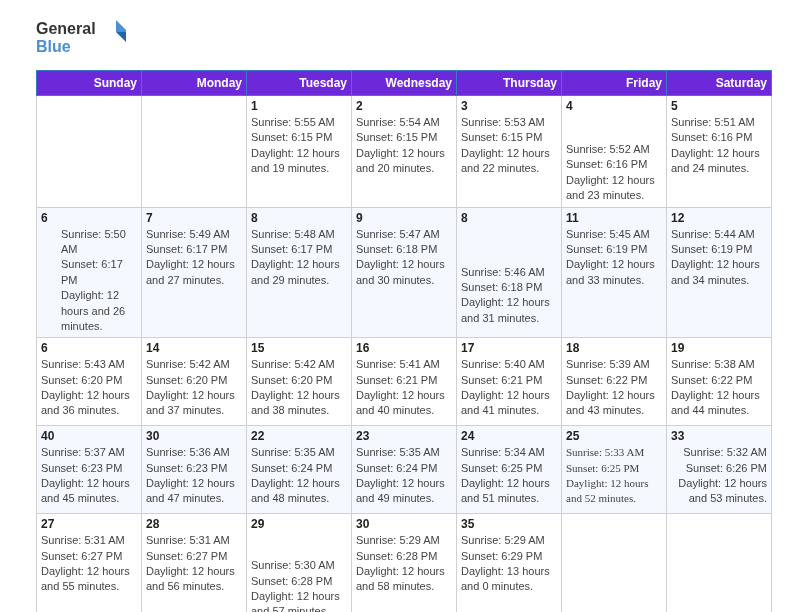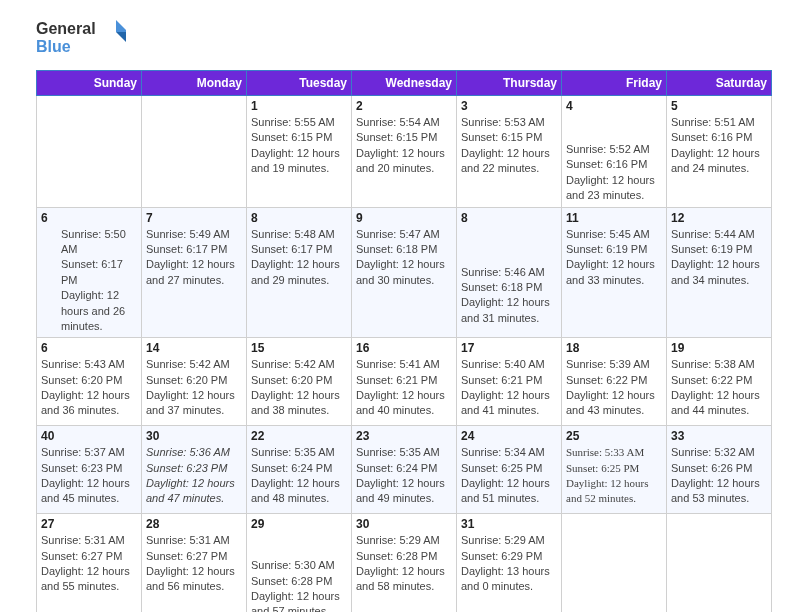--- a/index.html
+++ b/index.html
@@ -237,21 +237,21 @@
         </tr>
         <tr>
           <td>
             <div class="day-num">40</div>
             <div class="day-info" style="white-space: pre-line;">Sunrise: 5:37 AM
 Sunset: 6:23 PM
 Daylight: 12 hours and 45 minutes.</div>
           </td>
           <td>
             <div class="day-num">30</div>
-            <div class="day-info" style="white-space: pre-line; font-style: italic;">Sunrise: 5:36 AM
+            <div class="day-info" style="white-space: pre-line;">Sunrise: 5:36 AM
 Sunset: 6:23 PM
 Daylight: 12 hours and 47 minutes.</div>
           </td>
           <td>
             <div class="day-num">22</div>
             <div class="day-info" style="white-space: pre-line;">Sunrise: 5:35 AM
 Sunset: 6:24 PM
 Daylight: 12 hours and 48 minutes.</div>
           </td>
           <td>
@@ -267,21 +267,21 @@
 Daylight: 12 hours and 51 minutes.</div>
           </td>
           <td>
             <div class="day-num">25</div>
             <div class="day-info" style="white-space: pre-line; font-family: Liberation Serif, serif;">Sunrise: 5:33 AM
 Sunset: 6:25 PM
 Daylight: 12 hours and 52 minutes.</div>
           </td>
           <td>
             <div class="day-num">33</div>
-            <div class="day-info" style="white-space: pre-line;">Sunrise: 5:32 AM
+            <div class="day-info" style="white-space: pre-line; text-align: right;">Sunrise: 5:32 AM
 Sunset: 6:26 PM
 Daylight: 12 hours and 53 minutes.</div>
           </td>
         </tr>
         <tr>
           <td>
             <div class="day-num">27</div>
             <div class="day-info" style="white-space: pre-line;">Sunrise: 5:31 AM
 Sunset: 6:27 PM
 Daylight: 12 hours and 55 minutes.</div>
@@ -298,21 +298,21 @@
 Sunset: 6:28 PM
 Daylight: 12 hours and 57 minutes.</div>
           </td>
           <td>
             <div class="day-num">30</div>
             <div class="day-info" style="white-space: pre-line;">Sunrise: 5:29 AM
 Sunset: 6:28 PM
 Daylight: 12 hours and 58 minutes.</div>
           </td>
           <td>
-            <div class="day-num">31</div>
+            <div class="day-num">35</div>
             <div class="day-info" style="white-space: pre-line;">Sunrise: 5:29 AM
 Sunset: 6:29 PM
 Daylight: 13 hours and 0 minutes.</div>
           </td>
           <td class="empty-cell"></td>
           <td class="empty-cell"></td>
         </tr>
       </tbody>
   </table>
 </div>

